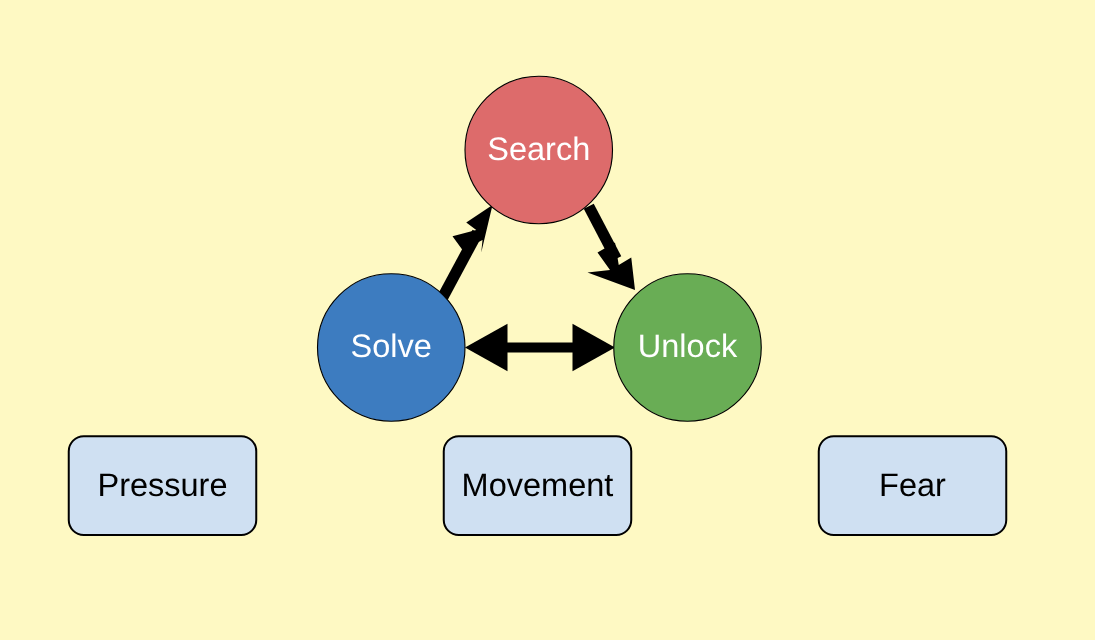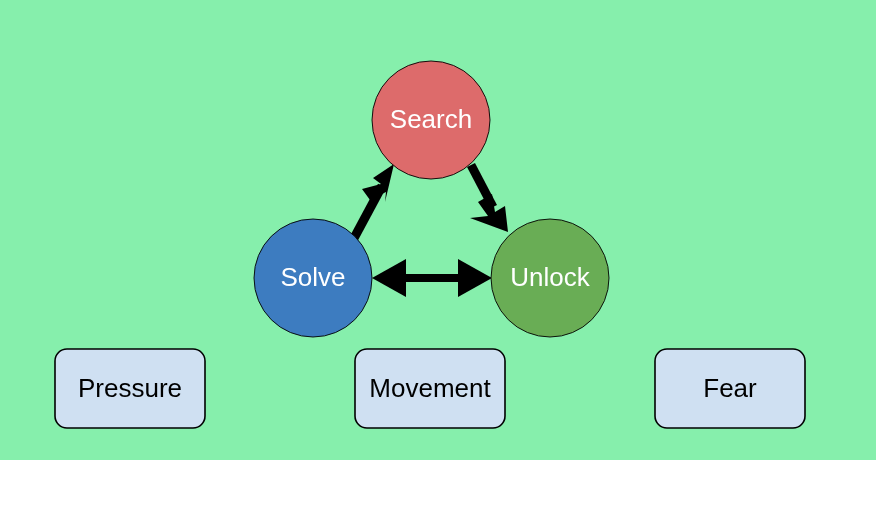--- a/index.html
+++ b/index.html
@@ -7,22 +7,22 @@
     margin: 0;
     padding: 0;
     background: #ffffff;
   }
   body {
     font-family: "Liberation Sans", sans-serif;
   }
   #canvas {
     position: relative;
     width: 876px;
-    height: 460px;
-    background: #86efac;
+    height: 512px;
+    background: #fef9c3;
     overflow: hidden;
   }
   #diagram-svg {
     position: absolute;
     left: 0;
     top: 0;
     width: 876px;
     height: 512px;
   }
   .node-label {

